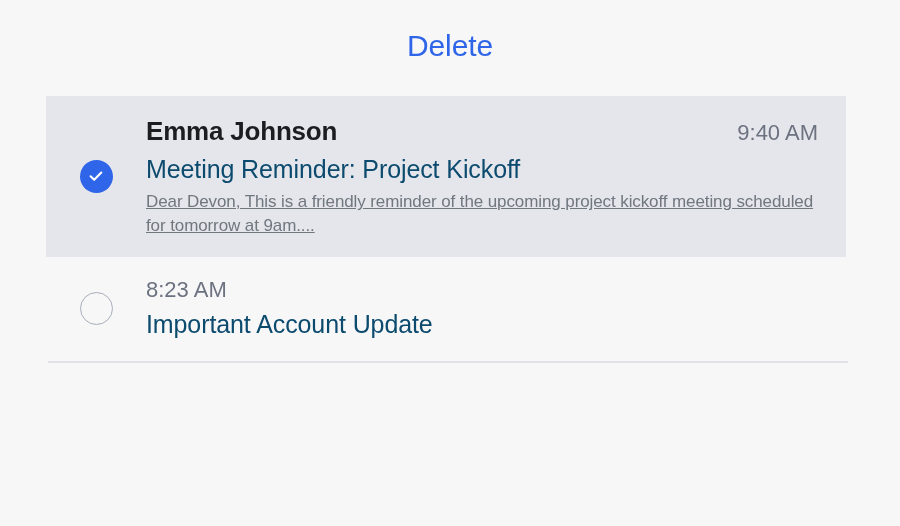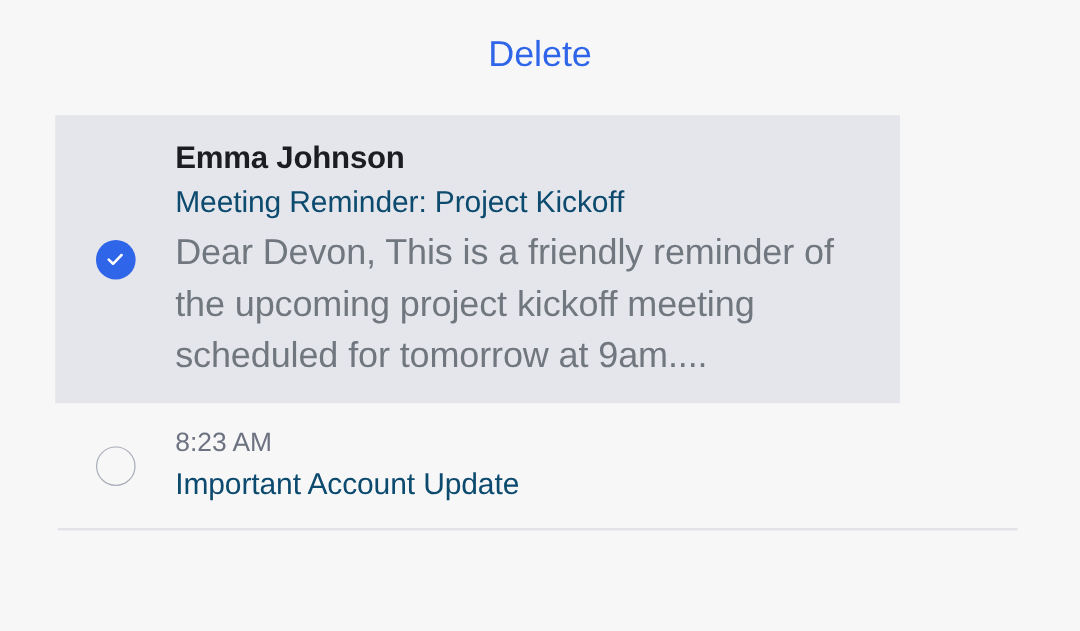--- a/index.html
+++ b/index.html
@@ -55,21 +55,21 @@
     position: absolute;
     left: 46px;
     top: 96px;
     width: 800px;
   }
 
   .email-row {
     position: relative;
     display: flex;
     align-items: flex-end;
-    width: 704px;
+    width: 800px;
     padding: 18px 0 18px 0;
     background: transparent;
     cursor: pointer;
   }
 
   .email-row.selected {
     background: #e4e6eb;
   }
 
   
@@ -140,26 +140,27 @@
   .subject {
     font-size: 25px;
     font-weight: 400;
     color: #0c4a6e;
     line-height: 1.45;
     letter-spacing: -0.1px;
     margin-top: 2px;
   }
 
   .preview {
-    font-size: 30px;
+    font-size: 17px;
     font-weight: 400;
     color: #71777f;
     line-height: 1.42;
     letter-spacing: -0.1px;
     margin-top: 3px;
+    text-decoration: underline;
   }
 
   .divider {
     width: 800px;
     height: 2px;
     background: #e1e3e8;
     margin-left: 2px;
   }
 </style>
 </head>
@@ -177,20 +178,21 @@
       <div class="check-col">
         <span class="checkbox checked">
           <svg width="18" height="18" viewBox="0 0 18 18" aria-hidden="true">
             <path d="M3.6 9.3 L7.2 12.8 L14.3 5.5" fill="none" stroke="#ffffff" stroke-width="2.1" stroke-linecap="round" stroke-linejoin="round"></path>
           </svg>
         </span>
       </div>
       <div class="content-col">
         <div class="row-top">
           <span class="sender">Emma Johnson</span>
+          <span class="timestamp">9:40 AM</span>
         </div>
         <div class="subject">Meeting Reminder: Project Kickoff</div>
         <div class="preview">Dear Devon, This is a friendly reminder of the upcoming project kickoff meeting scheduled for tomorrow at 9am....</div>
       </div>
     </div>
 
     <div class="email-row">
       <div class="check-col">
         <span class="checkbox unchecked"></span>
       </div>

